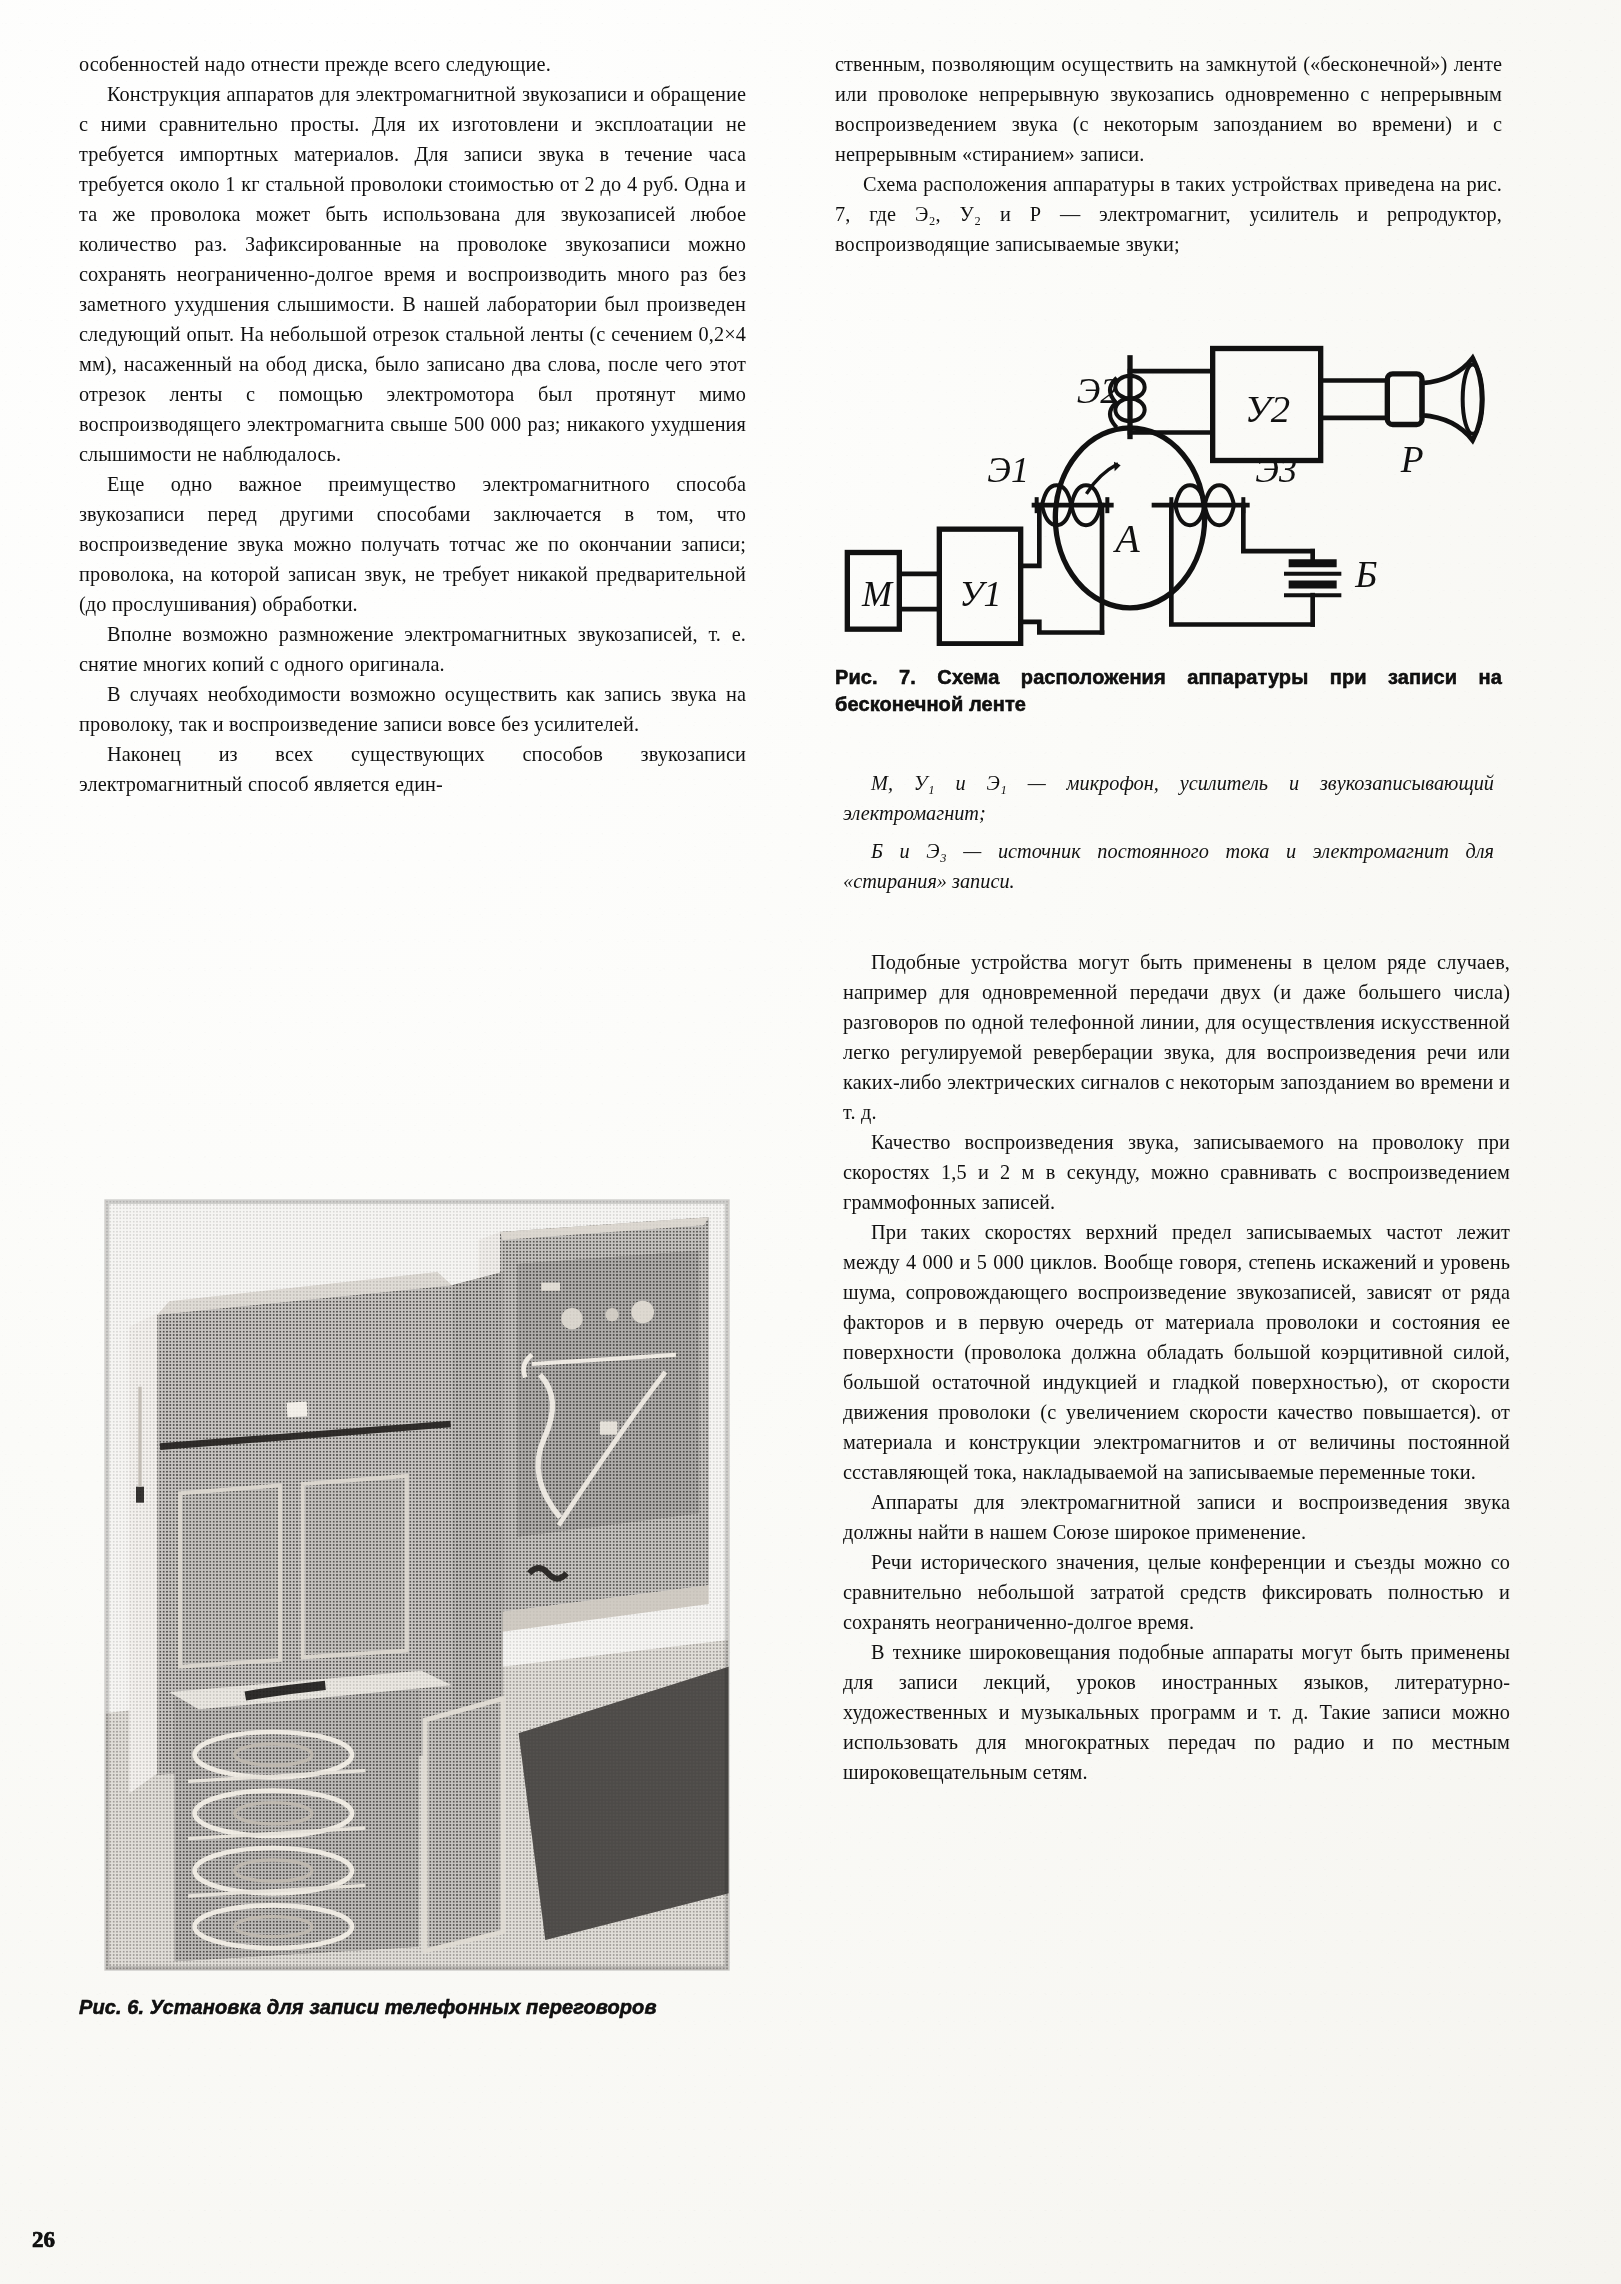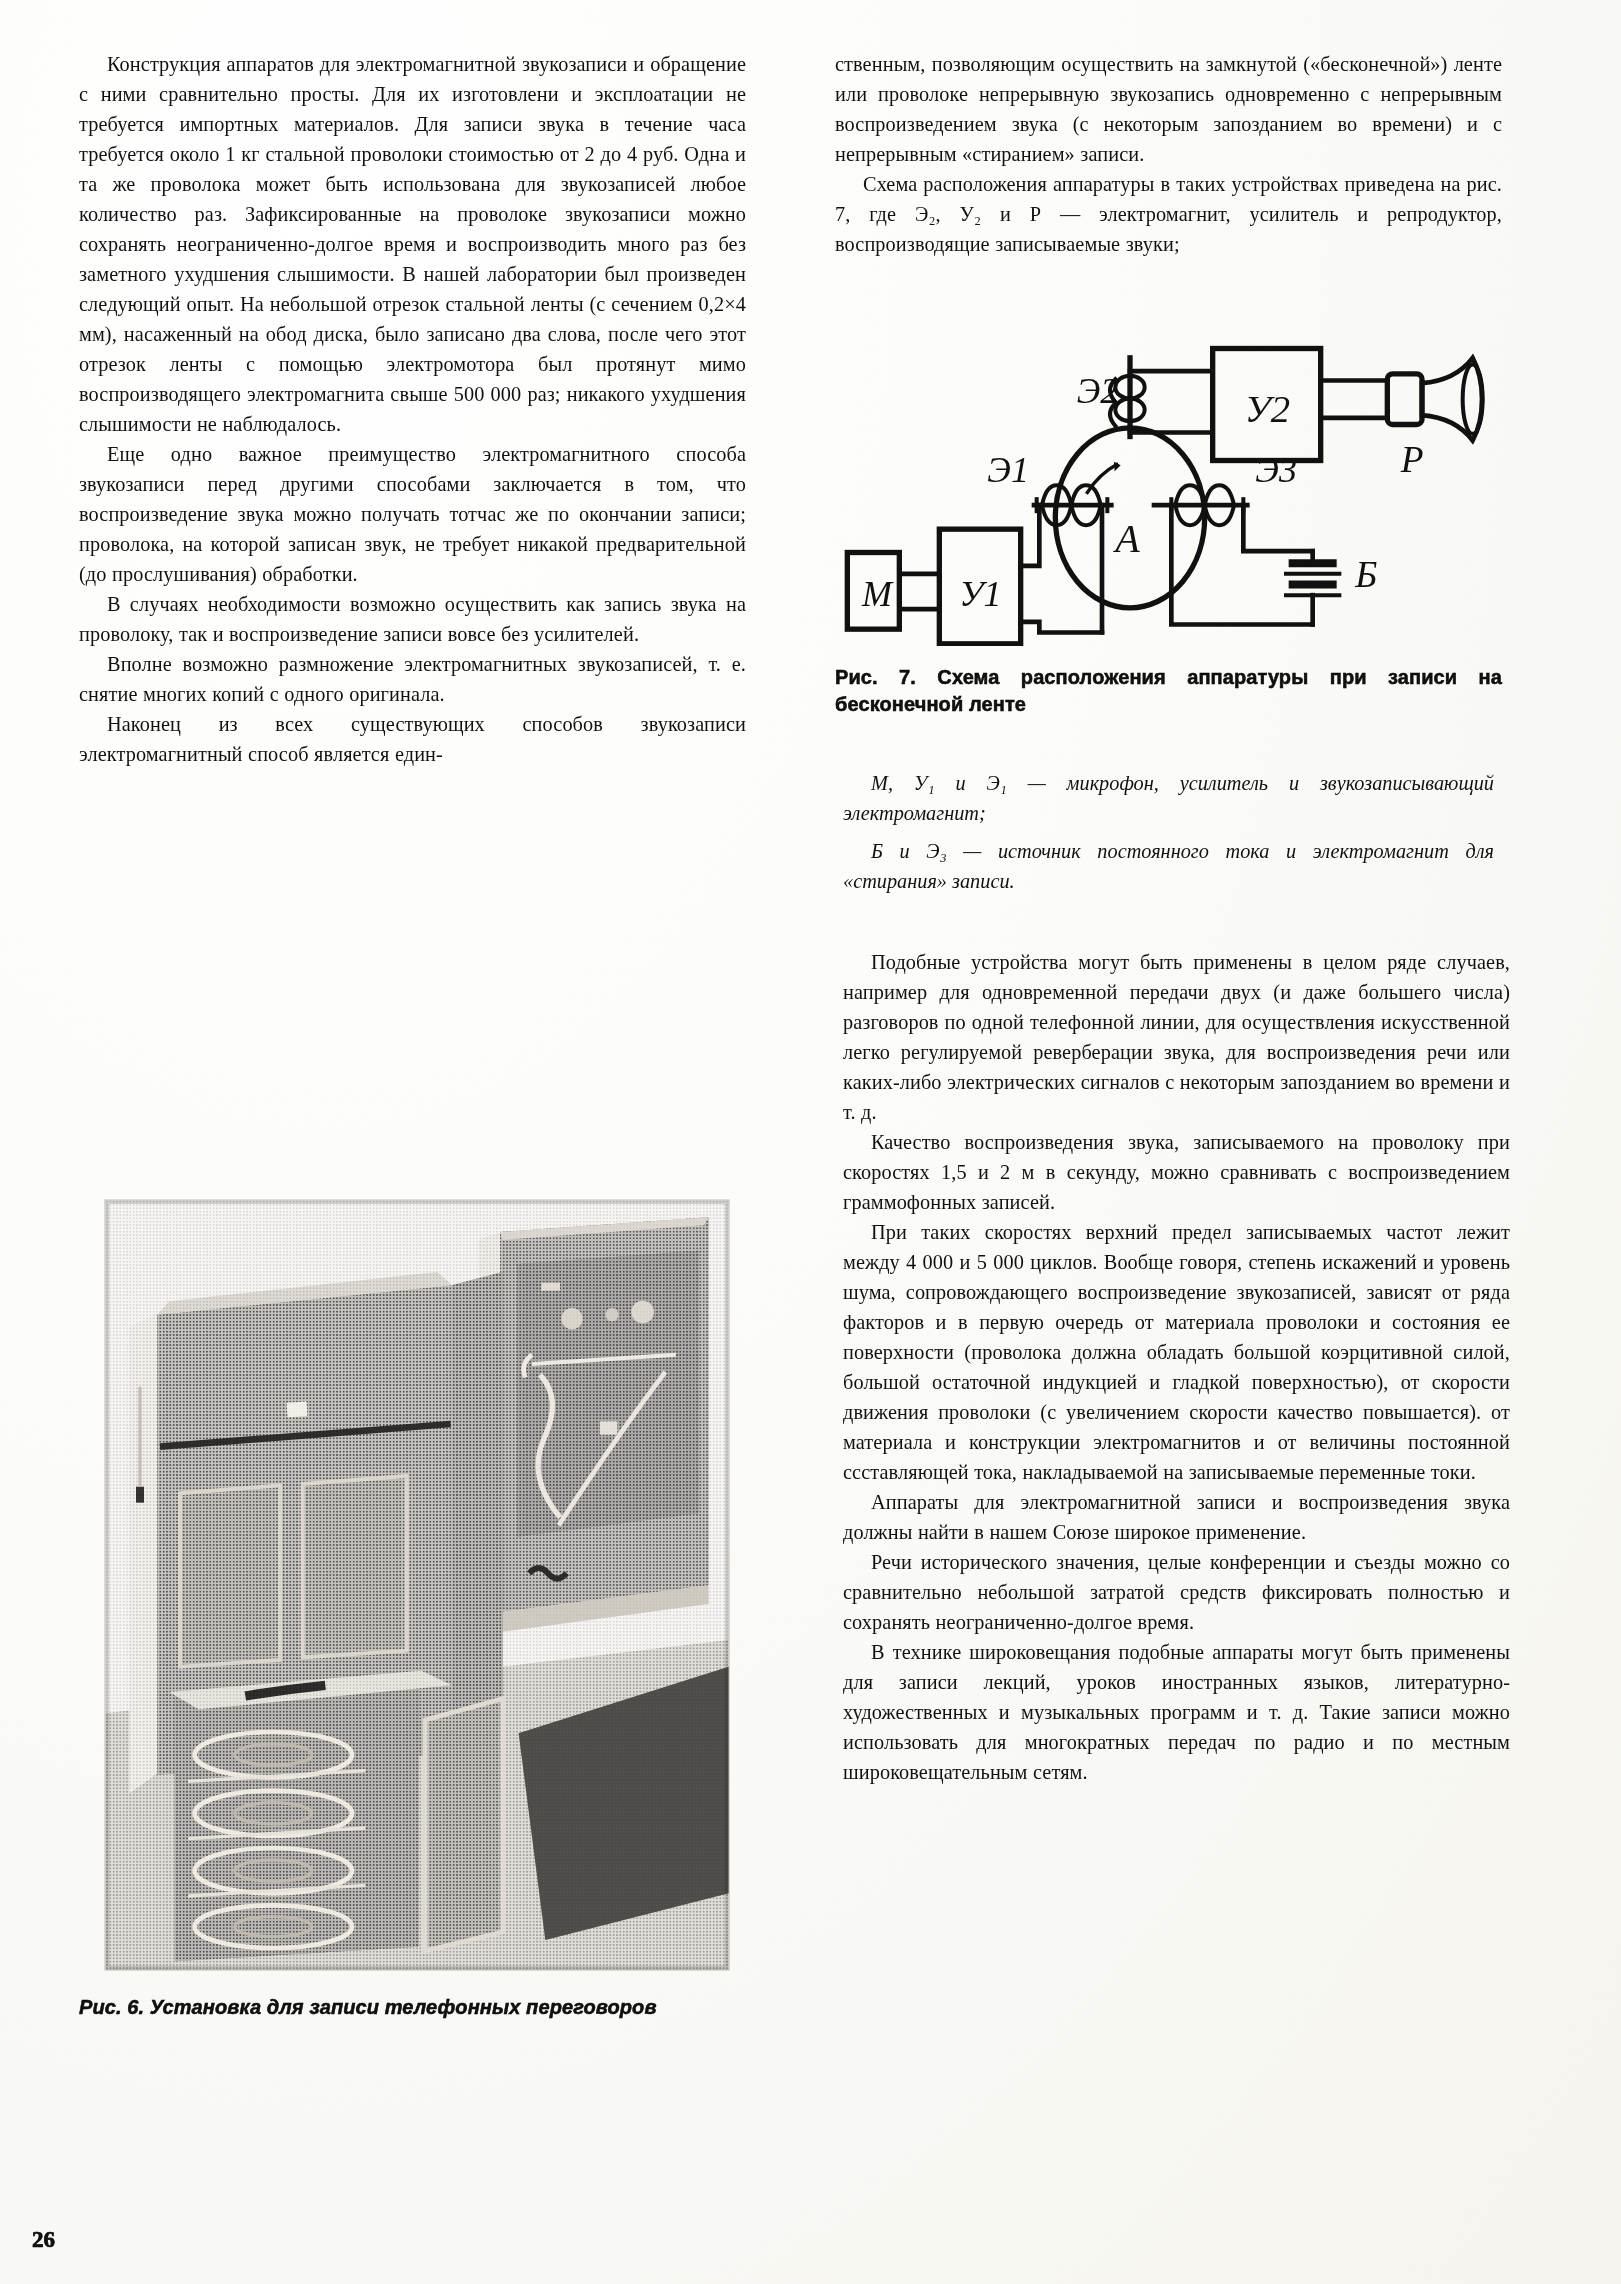--- a/index.html
+++ b/index.html
@@ -82,24 +82,25 @@
     font-weight:bold; font-size:23px;margin-top:36px;
     -webkit-text-stroke:0.7px #000;
   }
 </style>
 </head>
 <body>
 
 <div id="paper"></div>
 
 <div class="col" id="col-left">
+  <p class="noind">особенностей надо отнести прежде всего следующие.</p>
   <p>Конструкция аппаратов для электромагнитной звукозаписи и обращение с ними сравнительно просты. Для их изготовлени и эксплоатации не требуется импортных материалов. Для записи звука в течение часа требуется около 1 кг стальной проволоки стоимостью от 2 до 4 руб. Одна и та же проволока может быть использована для звукозаписей любое количество раз. Зафиксированные на проволоке звукозаписи можно сохранять неограниченно-долгое время и воспроизводить много раз без заметного ухудшения слышимости. В нашей лаборатории был произведен следующий опыт. На небольшой отрезок стальной ленты (с сечением 0,2×4 мм), насаженный на обод диска, было записано два слова, после чего этот отрезок ленты с помощью электромотора был протянут мимо воспроизводящего электромагнита свыше 500 000 раз; никакого ухудшения слышимости не наблюдалось.</p>
   <p>Еще одно важное преимущество электромагнитного способа звукозаписи перед другими способами заключается в том, что воспроизведение звука можно получать тотчас же по окончании записи; проволока, на которой записан звук, не требует никакой предварительной (до прослушивания) обработки.</p>
+  <p>Вполне возможно размножение электромагнитных звукозаписей, т. е. снятие многих копий с одного оригинала.</p>
   <p>В случаях необходимости возможно осуществить как запись звука на проволоку, так и воспроизведение записи вовсе без усилителей.</p>
-  <p>Вполне возможно размножение электромагнитных звукозаписей, т. е. снятие многих копий с одного оригинала.</p>
   <p>Наконец из всех существующих способов звукозаписи электромагнитный способ является един-</p>
 </div>
 
 <div class="col" id="col-right">
   <p class="noind">ственным, позволяющим осуществить на замкнутой («бесконечной») ленте или проволоке непрерывную звукозапись одновременно с непрерывным воспроизведением звука (с некоторым запозданием во времени) и с непрерывным «стиранием» записи.</p>
   <p>Схема расположения аппаратуры в таких устройствах приведена на рис. 7, где Э₂, У₂ и Р — электромагнит, усилитель и репродуктор, воспроизводящие записываемые звуки;</p>
 </div>
 
 <div id="fig7">
   <svg width="660" height="307" viewBox="0 0 990 460" xmlns="http://www.w3.org/2000/svg">

